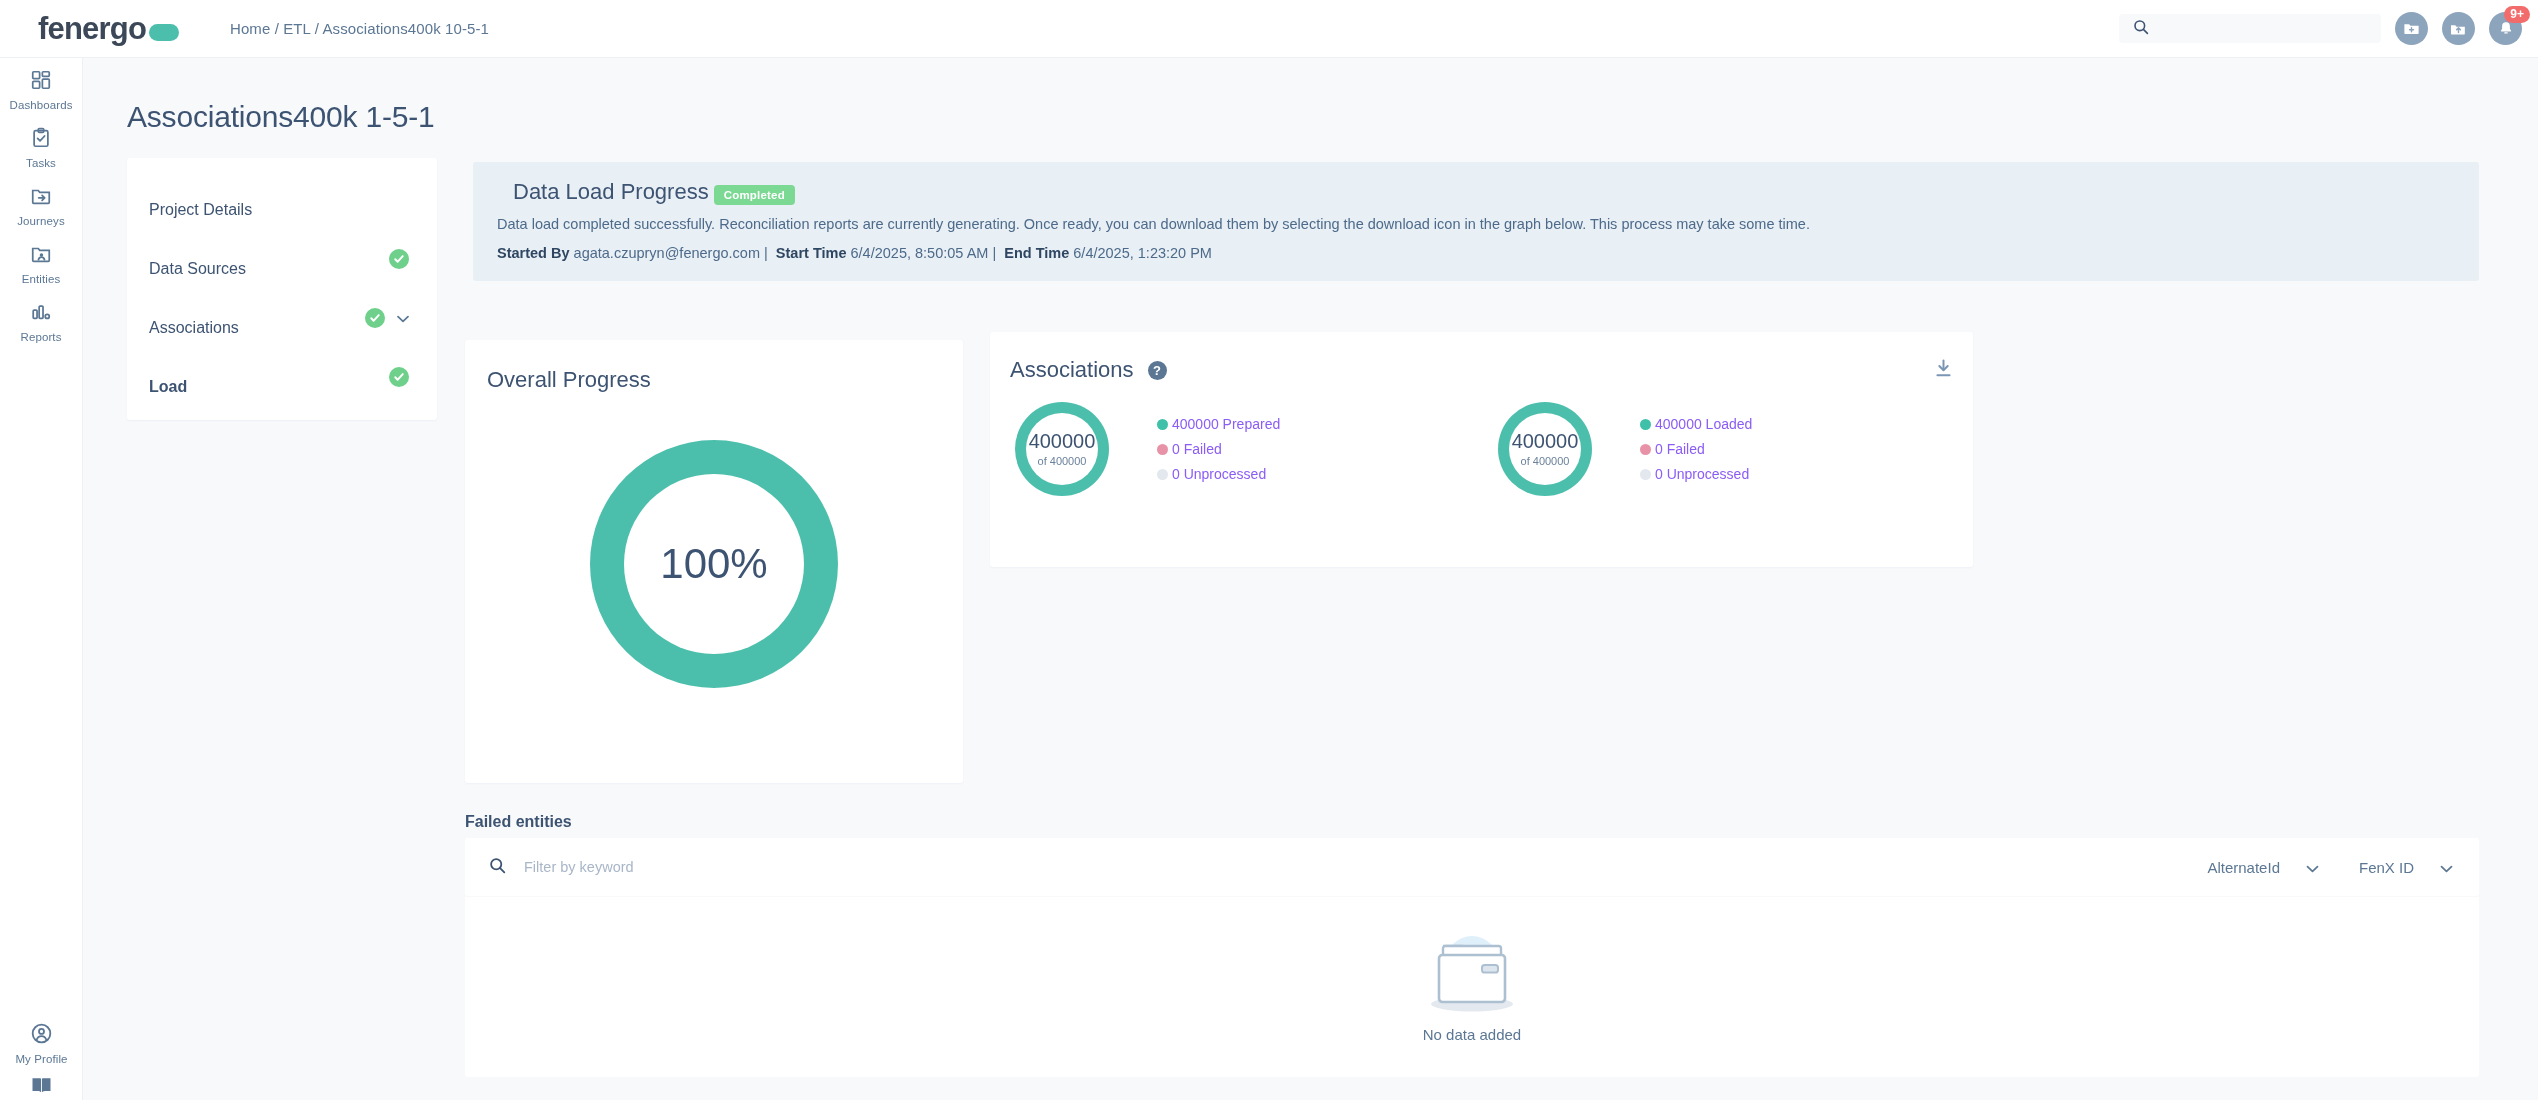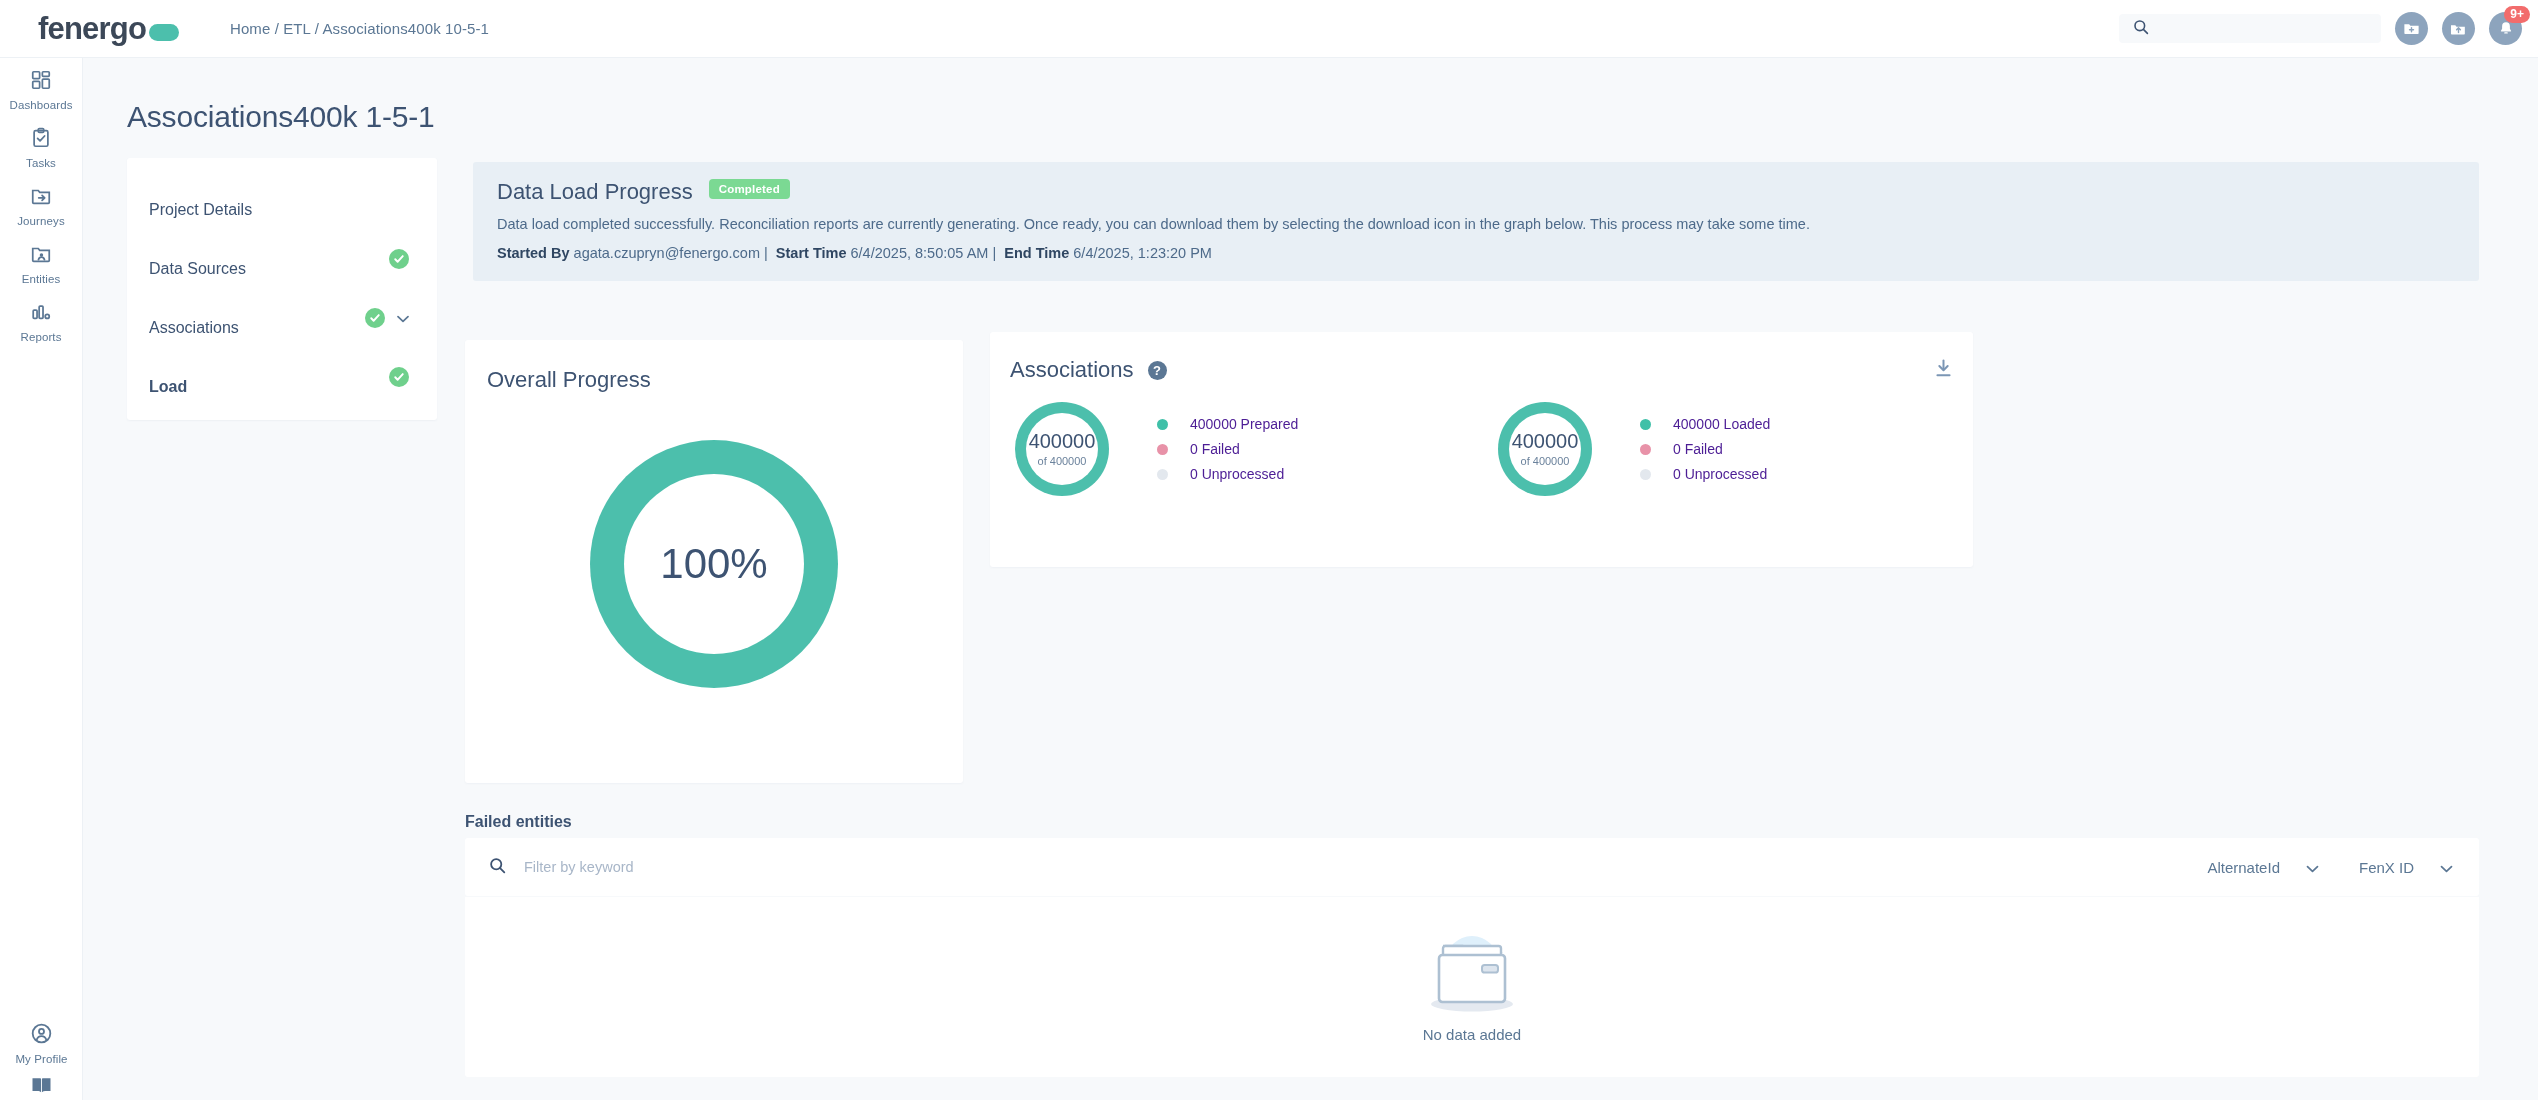--- a/index.html
+++ b/index.html
@@ -102,21 +102,21 @@
     background: #6fd08c; display: flex; align-items: center; justify-content: center;
   }
   .step-right { display: flex; align-items: center; gap: 12px; }
 
   
   .banner {
     position: absolute; left: 473px; top: 162px;
     width: 2006px; background: #e8eff5;
     border-radius: 3px; padding: 17px 24px 20px;
   }
-  .banner-head { display: flex; align-items: flex-start; gap: 16px; }
+  .banner-head { display: flex; align-items: flex-end; gap: 5px; margin-left: 16px; }
   .banner-title { font-size: 22px; color: #3d5372; font-weight: 400; }
   .badge-completed {
     background: #7bd993; color: #ffffff; font-size: 11.5px;
     font-weight: 700; border-radius: 4px; padding: 4px 10px;
     letter-spacing: .2px;
   }
   .banner-desc { font-size: 14.5px; color: #4d6customs; }
   .banner-desc { font-size: 14.5px; color: #4d6a8a; margin-top: 11px; }
   .banner-meta { font-size: 14.5px; color: #4d6a8a; margin-top: 13px; }
   .banner-meta b { color: #2f4662; font-weight: 700; }
@@ -175,22 +175,22 @@
     border-radius: 50%; background: #fff;
   }
   .donut-mini .inner {
     position: relative; z-index: 2; text-align: center; line-height: 1.15;
   }
   .donut-mini .n { font-size: 20px; color: #3d5372; font-weight: 400; }
   .donut-mini .sub { font-size: 11px; color: #6b829c; margin-top: 2px; }
 
   .legend { margin-left: 48px; }
   .legend-row {
-    display: flex; align-items: center; gap: 22px;
-    font-size: 14px; color: #4c1d95; margin-bottom: 9px; text-align: right;
+    display: flex; align-items: center; gap: 4px;
+    font-size: 14px; color: #8b5cf6; margin-bottom: 9px; text-align: right;
   }
   .legend-row:last-child { margin-bottom: 0; }
   .dot { width: 11px; height: 11px; border-radius: 50%; flex: none; }
 
   
   .failed-title {
     position: absolute; left: 465px; top: 813px;
     font-size: 16px; font-weight: 700; color: #3d5372;
   }
   .filter-bar {

